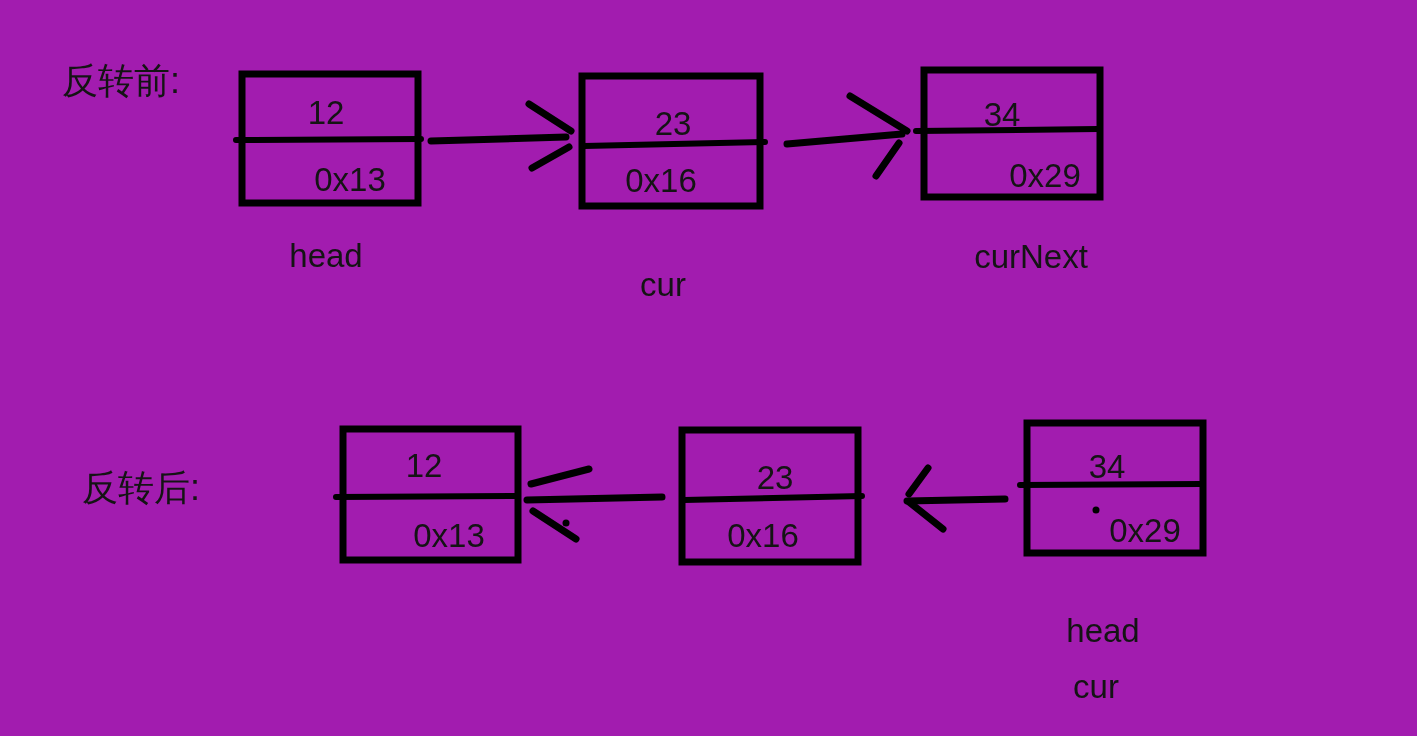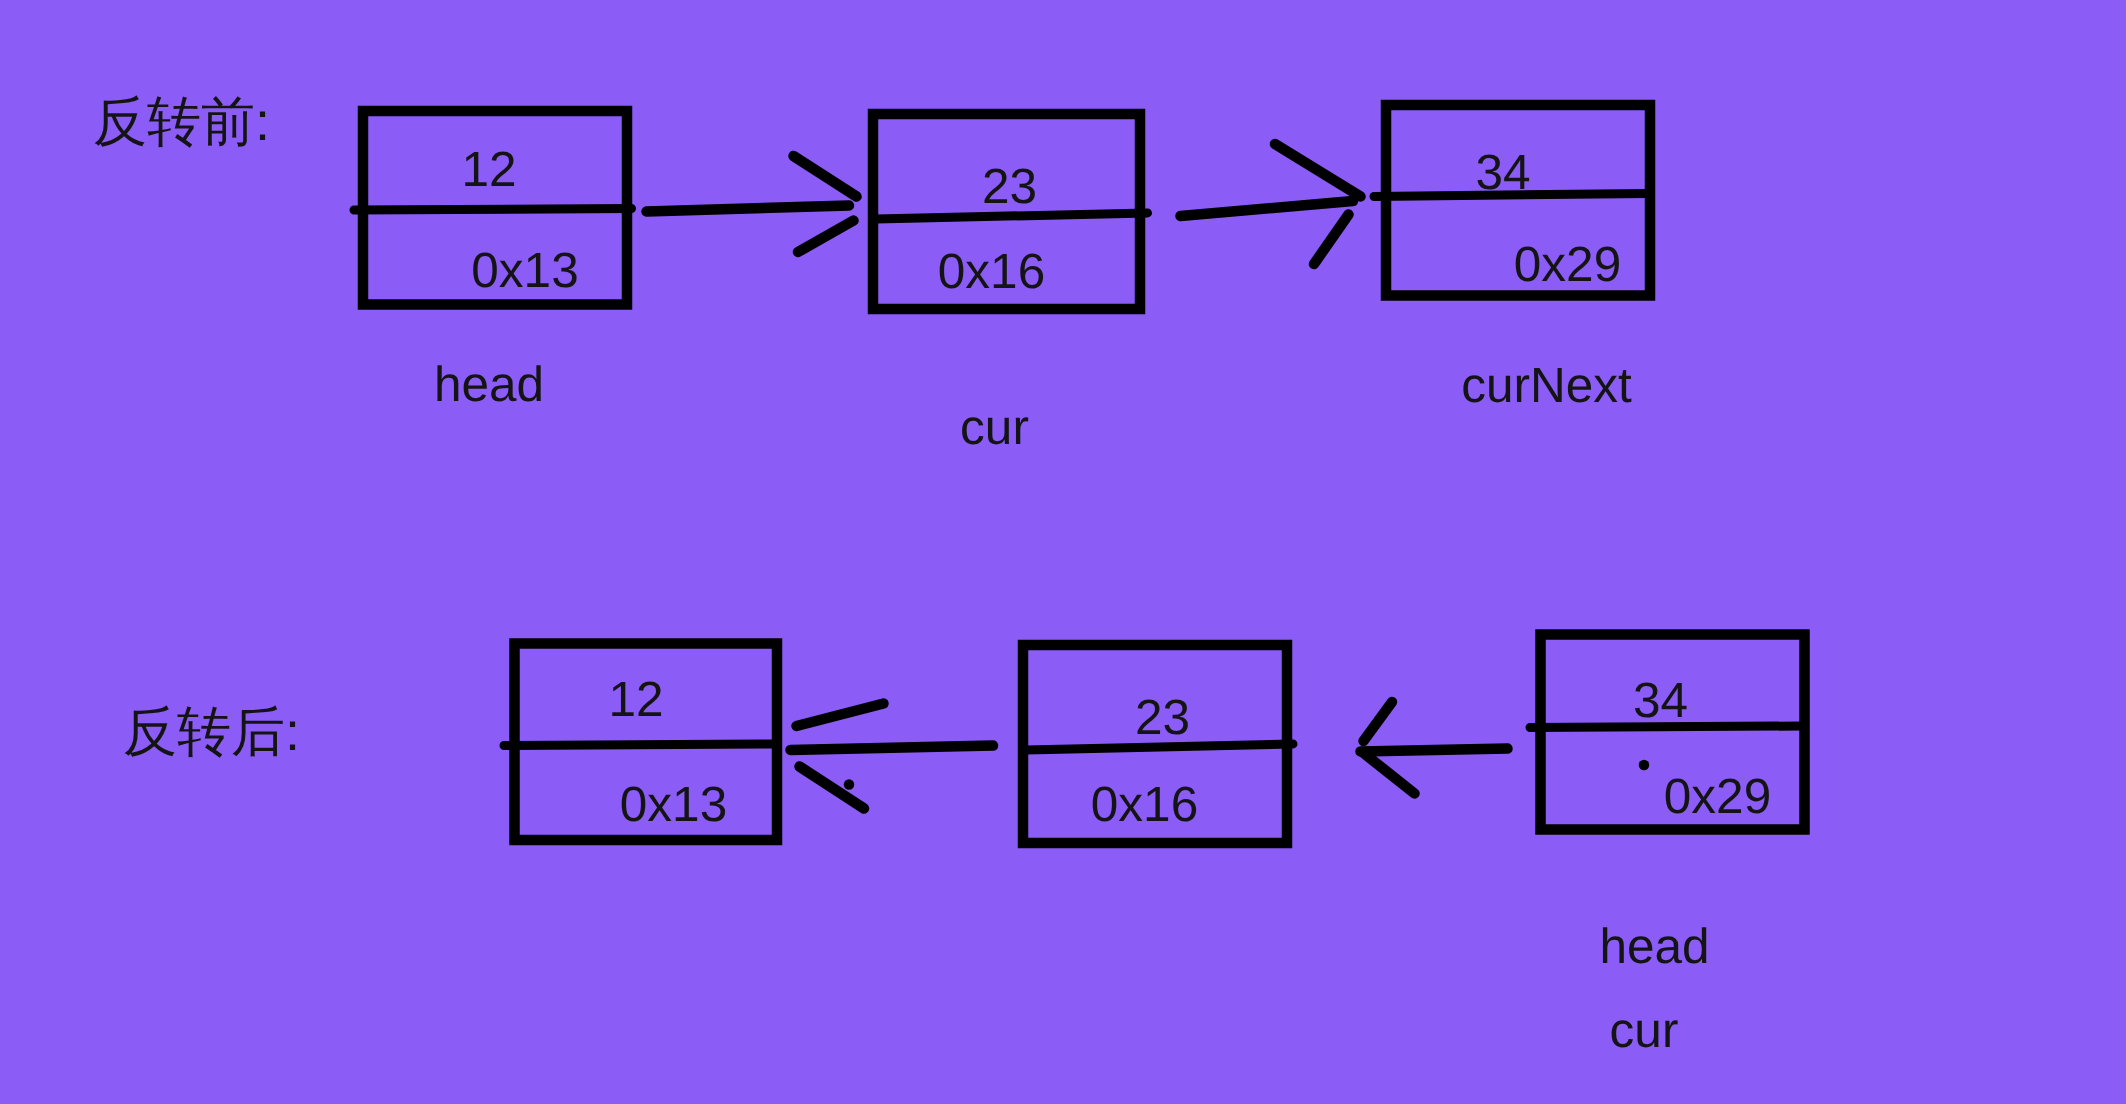--- a/index.html
+++ b/index.html
@@ -4,21 +4,21 @@
 <style>
   html, body {
     margin: 0;
     padding: 0;
     background: #ffffff;
   }
   .canvas {
     position: relative;
     width: 1417px;
     height: 736px;
-    background: #8b5cf6;
+    background: #a21caf;
     overflow: hidden;
     font-family: "Liberation Sans", "DejaVu Sans", sans-serif;
   }
   svg { display: block; }
   text {
     fill: #141414;
     font-family: "Liberation Sans", "DejaVu Sans", sans-serif;
   }
   .num-text   { font-size: 33px; }
   .label-text { font-size: 33px; }

